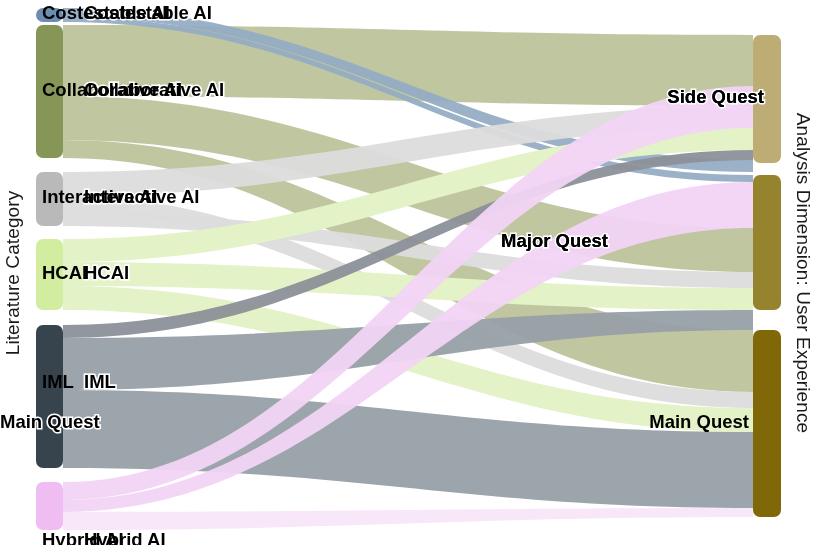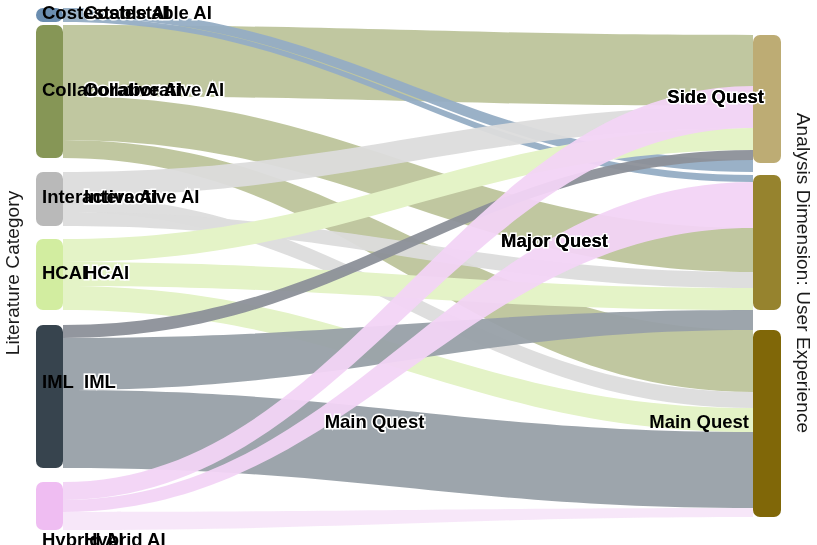--- a/index.html
+++ b/index.html
@@ -96,16 +96,16 @@
 
   <div id="label-layer">
       <div class="node-label nl-left" style="position: absolute; top: 2px; left: 42px;">Costestable AI<i style="position: absolute; left: 0px; top: 0px; white-space: nowrap;">Costestable AI</i></div>
       <div class="node-label nl-left" style="position: absolute; top: 78.5px; left: 42px;">Collaborative AI<i style="position: absolute; left: 0px; top: 0px; white-space: nowrap;">Collaborative AI</i></div>
       <div class="node-label nl-left" style="position: absolute; top: 186px; left: 42px;">Interactive AI<i style="position: absolute; left: 0px; top: 0px; white-space: nowrap;">Interactive AI</i></div>
       <div class="node-label nl-left" style="position: absolute; top: 261.5px; left: 42px;">HCAI<i style="position: absolute; left: 0px; top: 0px; white-space: nowrap;">HCAI</i></div>
       <div class="node-label nl-left" style="position: absolute; top: 371px; left: 42px;">IML<i style="position: absolute; left: 0px; top: 0px; white-space: nowrap;">IML</i></div>
       <div class="node-label nl-left" style="position: absolute; top: 493px; left: 42px; margin-top: 36px;">Hybrid AI<i style="position: absolute; left: 0px; top: 0px; white-space: nowrap;">Hybrid AI</i></div>
       <div class="node-label nl-right" style="position: absolute; top: 86px; left: 0px; width: 764px; text-align: right;">Side Quest<i style="position: absolute; left: auto; top: 0px; white-space: nowrap; right: 0px;">Side Quest</i></div>
       <div class="node-label nl-right" style="position: absolute; top: 229.5px; left: 0px; width: 608px; text-align: right;">Major Quest<i style="position: absolute; left: auto; top: 0px; white-space: nowrap; right: 0px;">Major Quest</i></div>
-      <div class="node-label nl-right" style="position: absolute; top: 410.5px; left: 0px; width: 749px; text-align: center;">Main Quest<i style="position: absolute; left: auto; top: 0px; white-space: nowrap; right: 0px;">Main Quest</i></div>
+      <div class="node-label nl-right" style="position: absolute; top: 410.5px; left: 0px; width: 749px; text-align: left;">Main Quest<i style="position: absolute; left: auto; top: 0px; white-space: nowrap; right: 0px;">Main Quest</i></div>
     </div>
 
 </div>
 
 </body></html>

